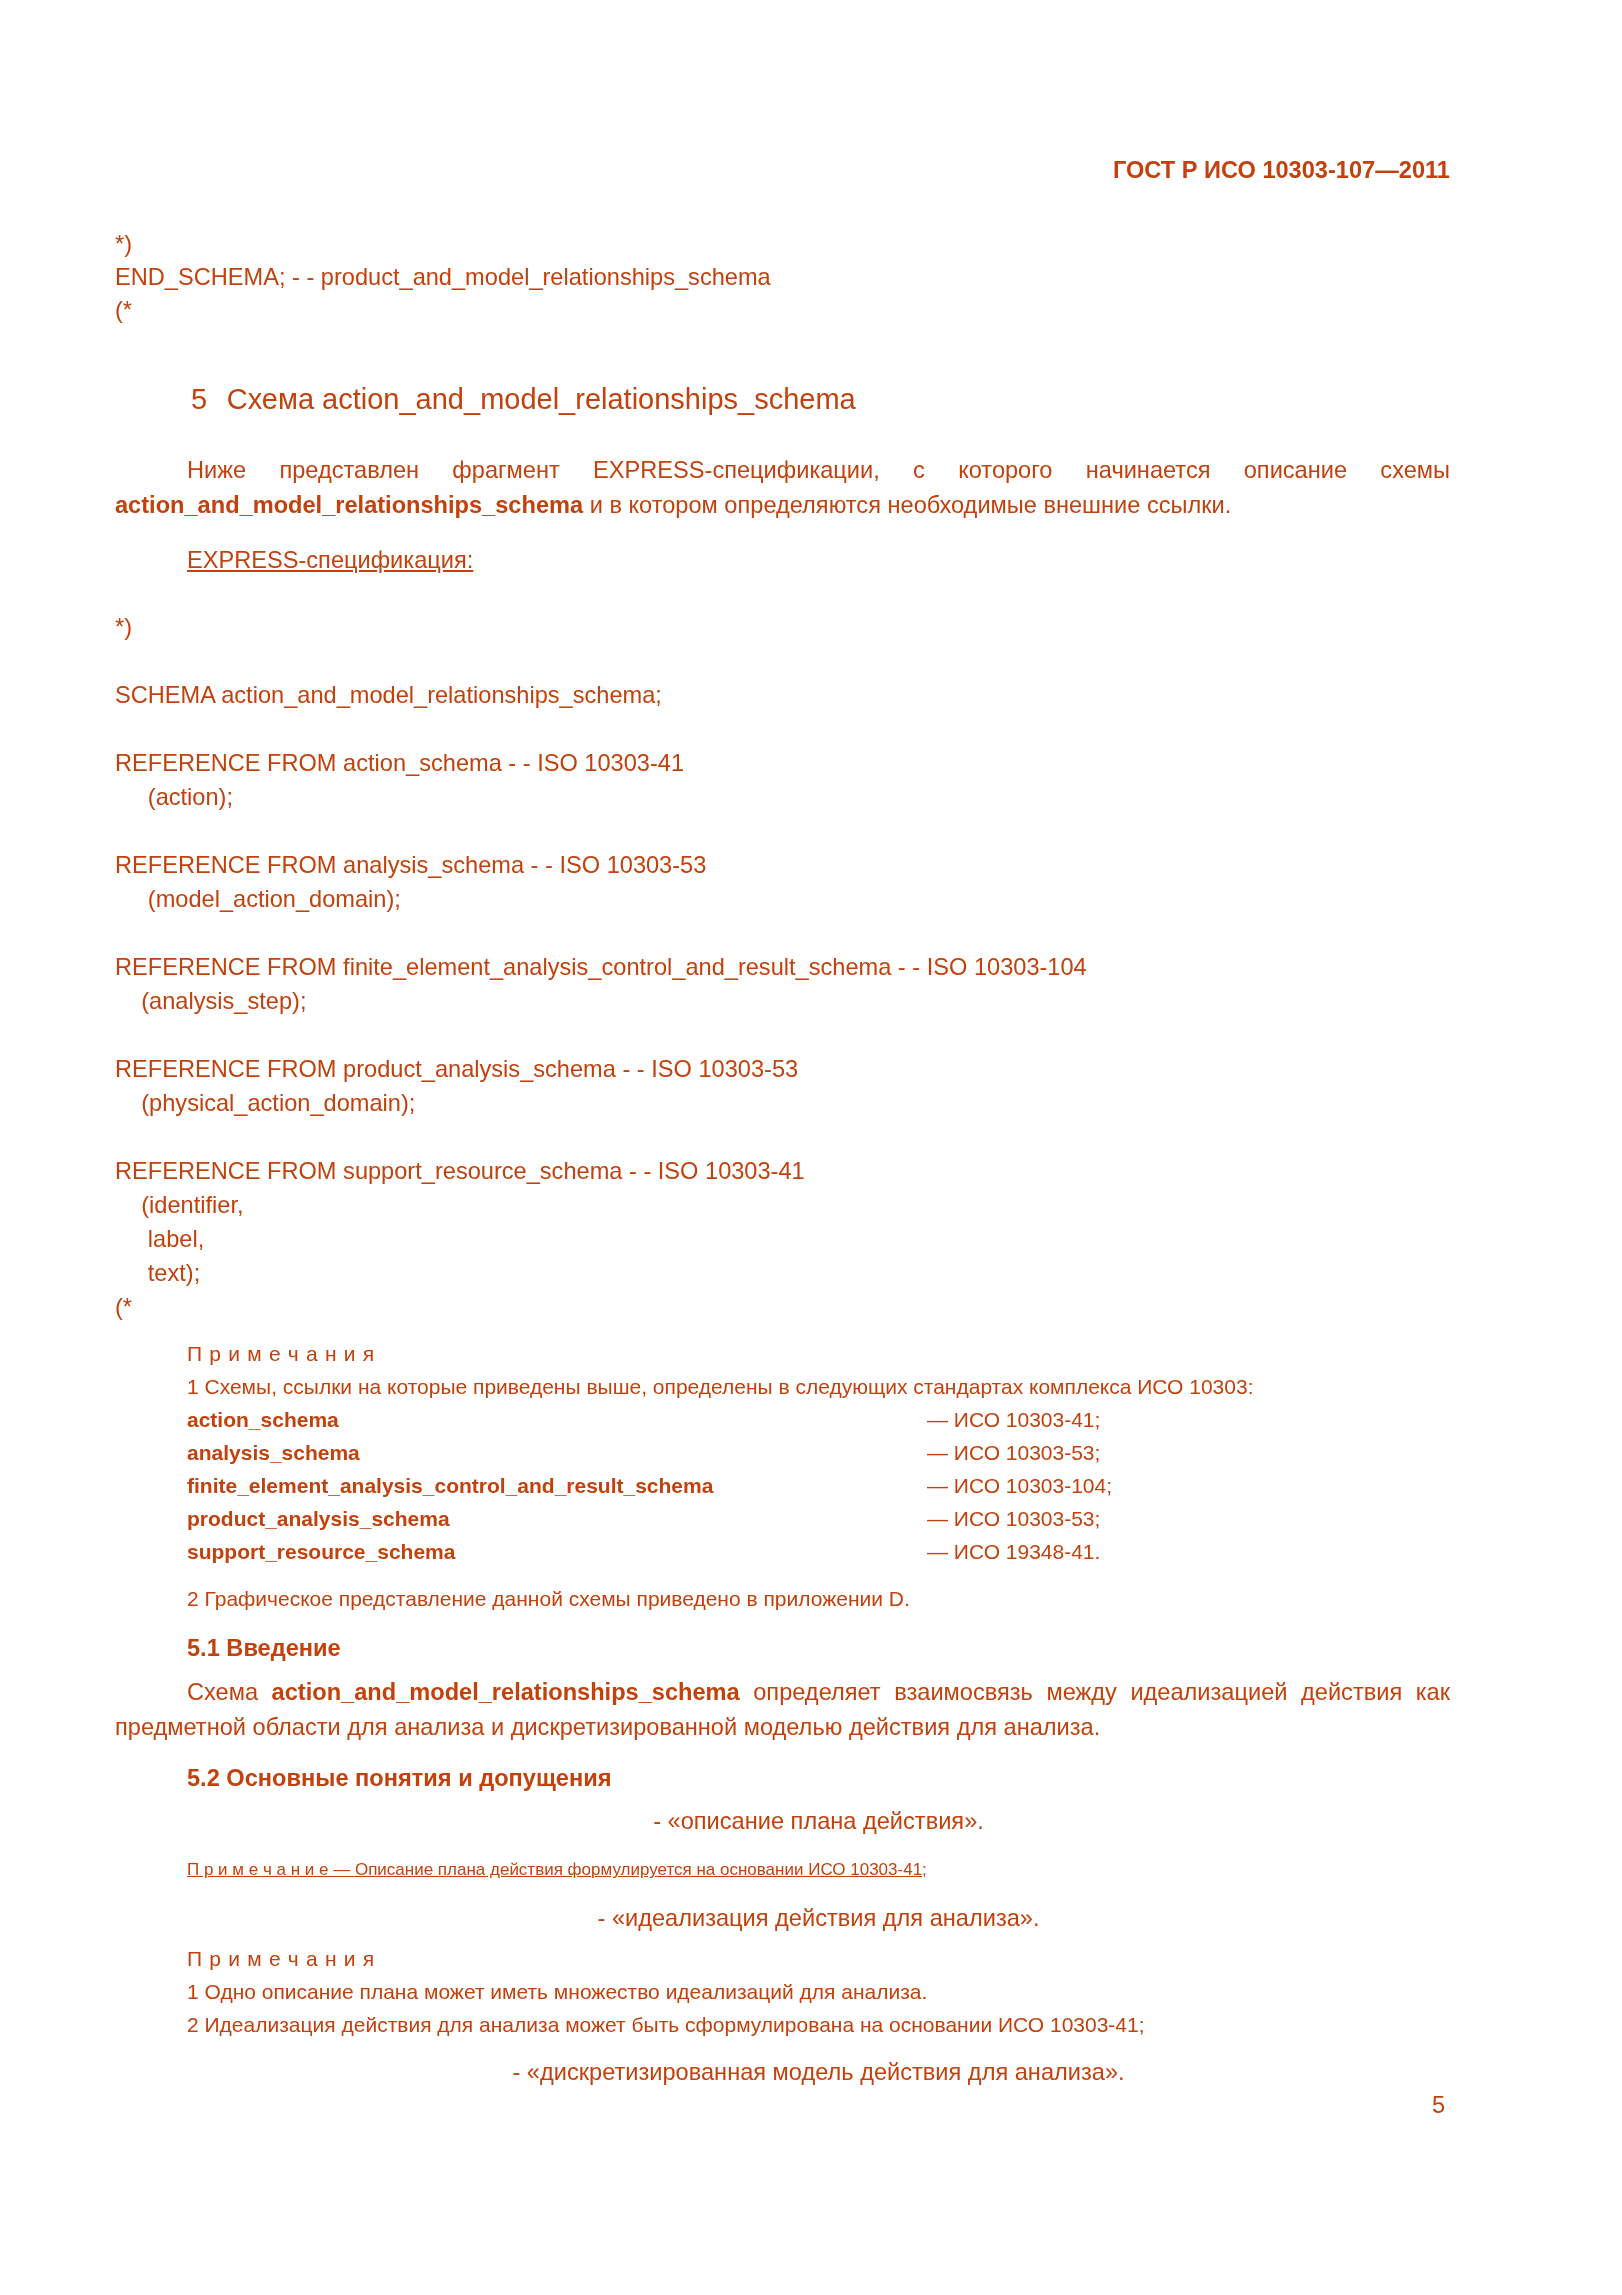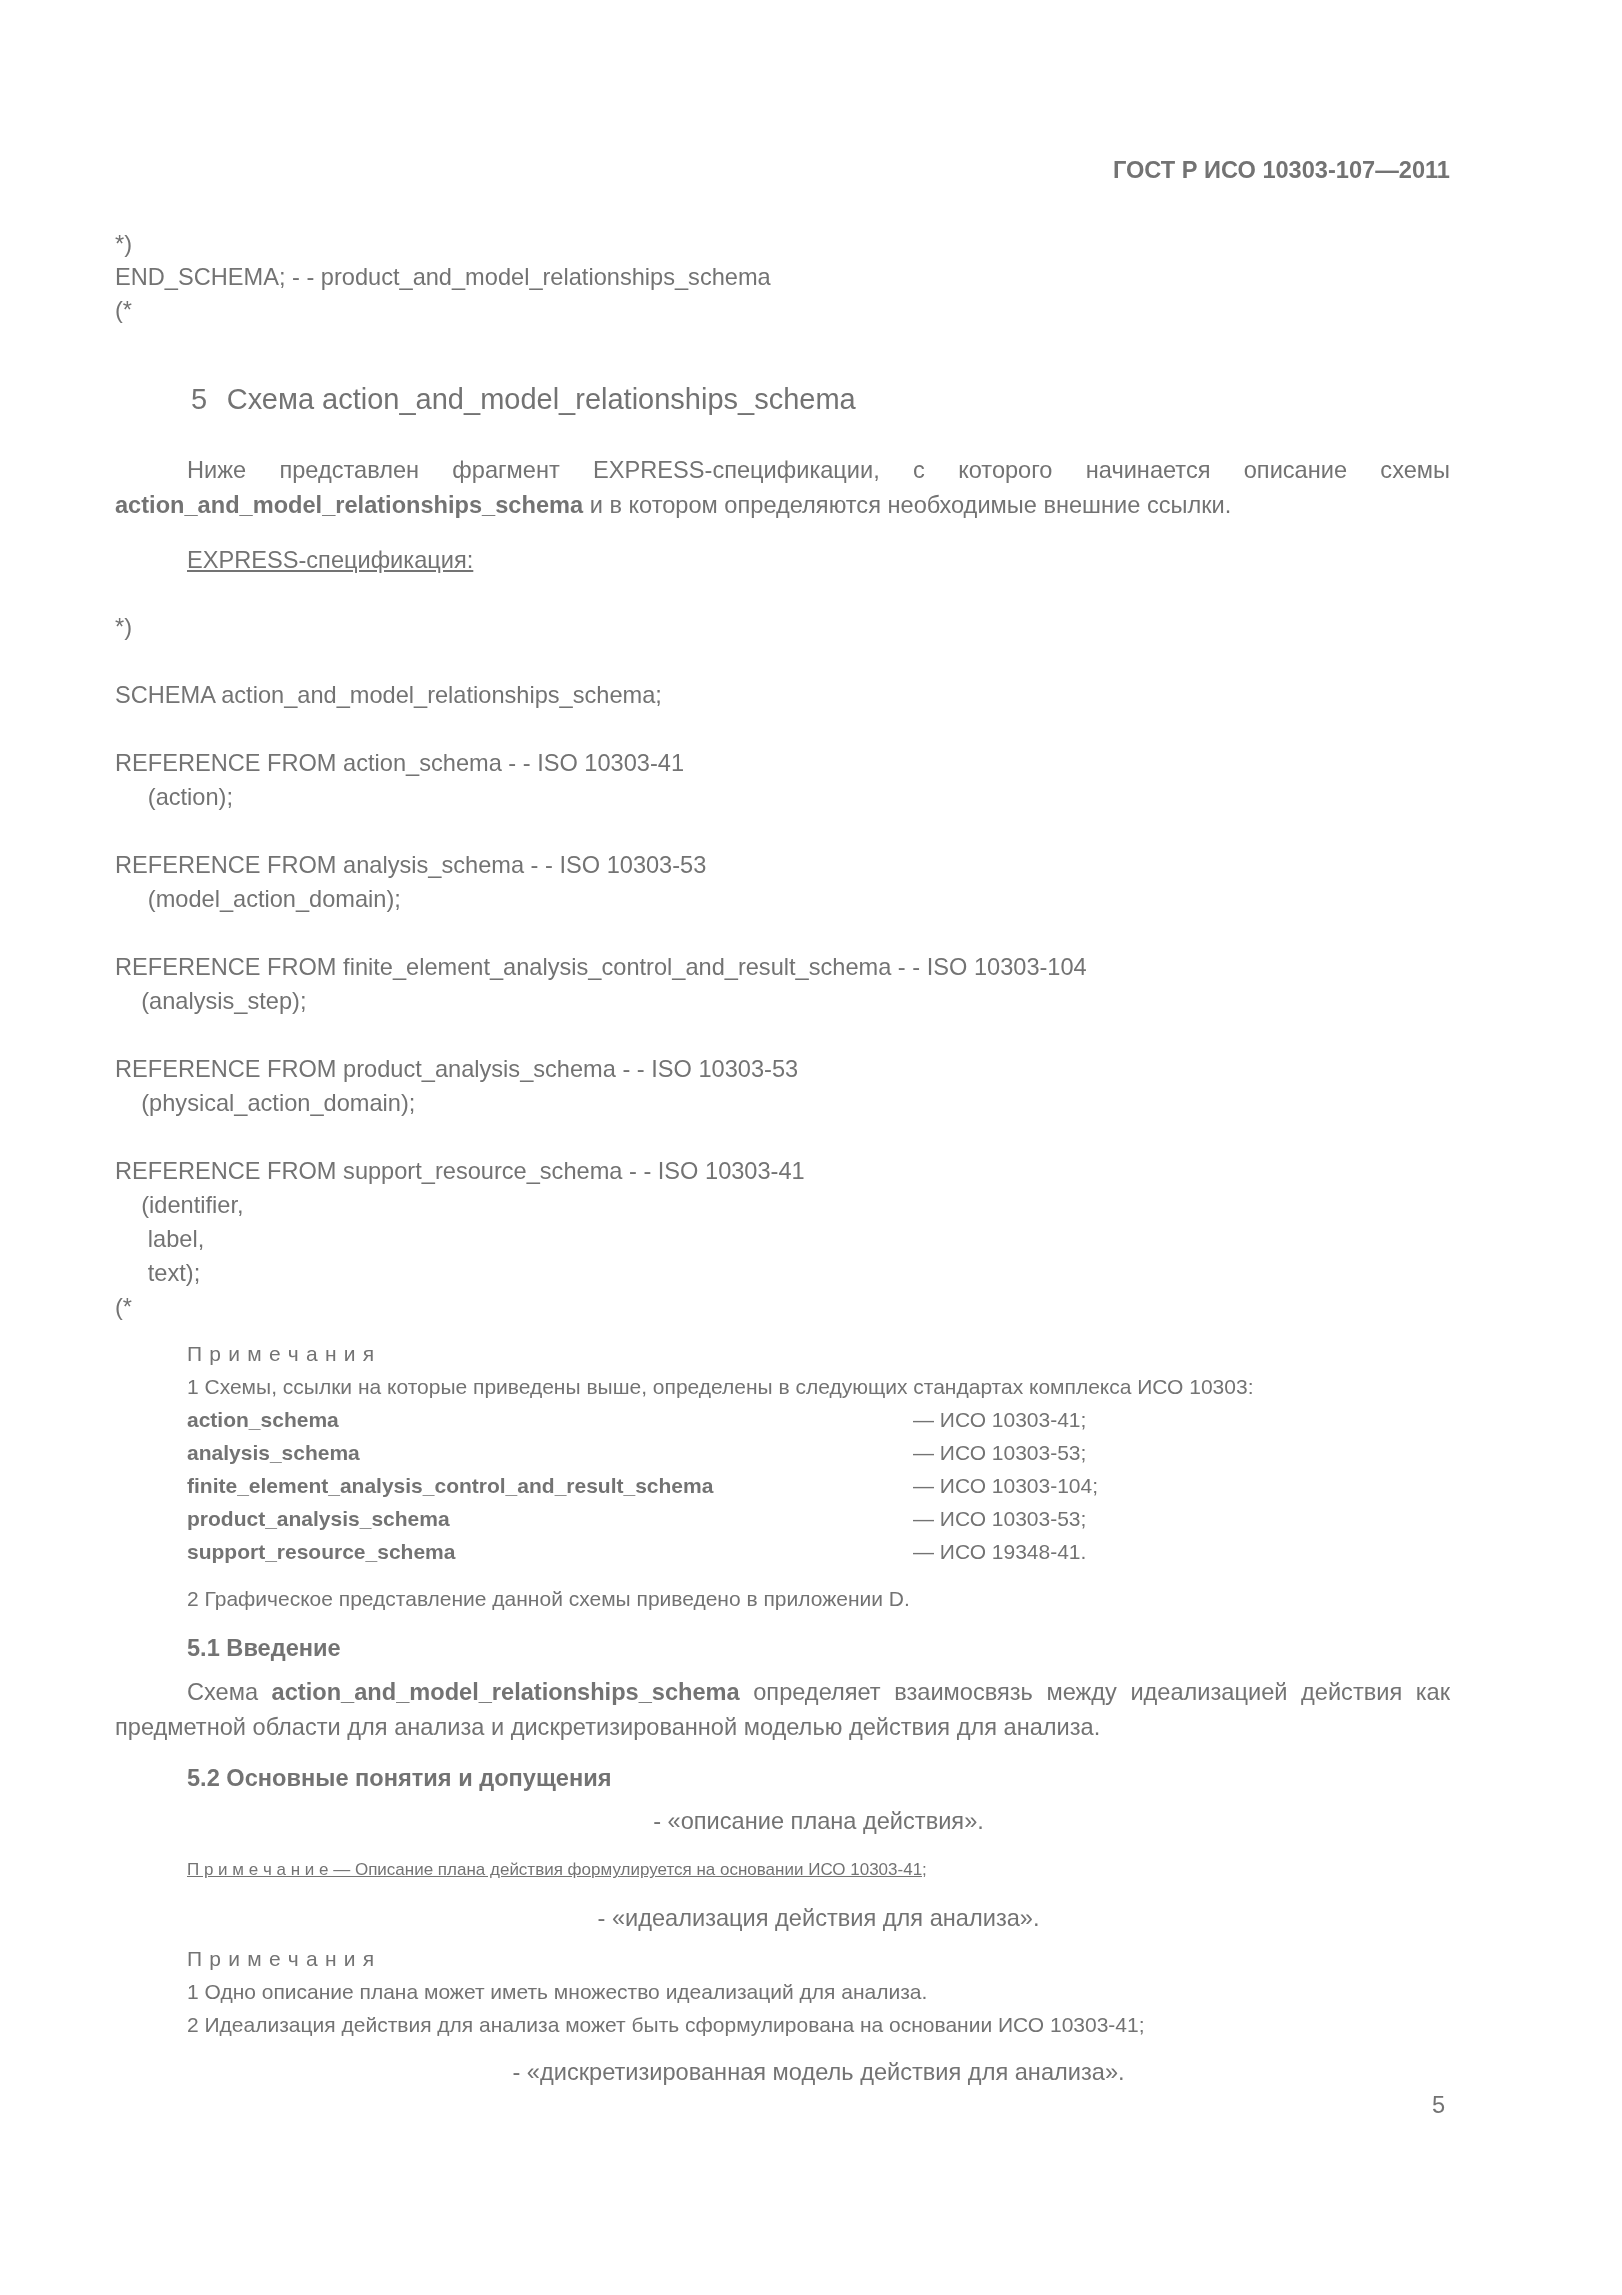--- a/index.html
+++ b/index.html
@@ -4,21 +4,21 @@
 <title>ГОСТ Р ИСО 10303-107—2011 — стр. 5</title>
 <style>
   * { margin: 0; padding: 0; box-sizing: border-box; }
   html, body { background: #ffffff; }
   .page {
     position: relative;
     width: 1623px;
     height: 2295px;
     margin: 0 auto;
     background: #ffffff;
-    color: #737373;
+    color: #c2410c;
     font-family: "Liberation Sans", "DejaVu Sans", sans-serif;
     font-size: 23.6px;
     line-height: 33px;
     padding: 154px 173px 0 115px;
   }
   .doc-header {
     text-align: right;
     font-weight: bold;
     margin-bottom: 41px;
   }
@@ -52,21 +52,21 @@
     line-height: 34px;
   }
   .notes-block {
     margin-top: 13px;
     margin-left: 72px;
     font-size: 21px;
     line-height: 33px;
   }
   .notes-title { letter-spacing: 0.7px; }
   .note-item { text-align: justify; }
-  .schema-row { display: flex; }
+  .schema-row { display: flex; gap: 14px; }
   .schema-name { width: 726px; font-weight: bold; flex: 0 0 auto; }
   .schema-iso { flex: 1 1 auto; }
   .note-item-2 { margin-top: 14.4px; }
   .subsection-heading {
     font-weight: bold;
     margin-top: 17px;
     margin-bottom: 9.2px;
     margin-left: 72px;
   }
   .s51-par { margin-bottom: 0; }

